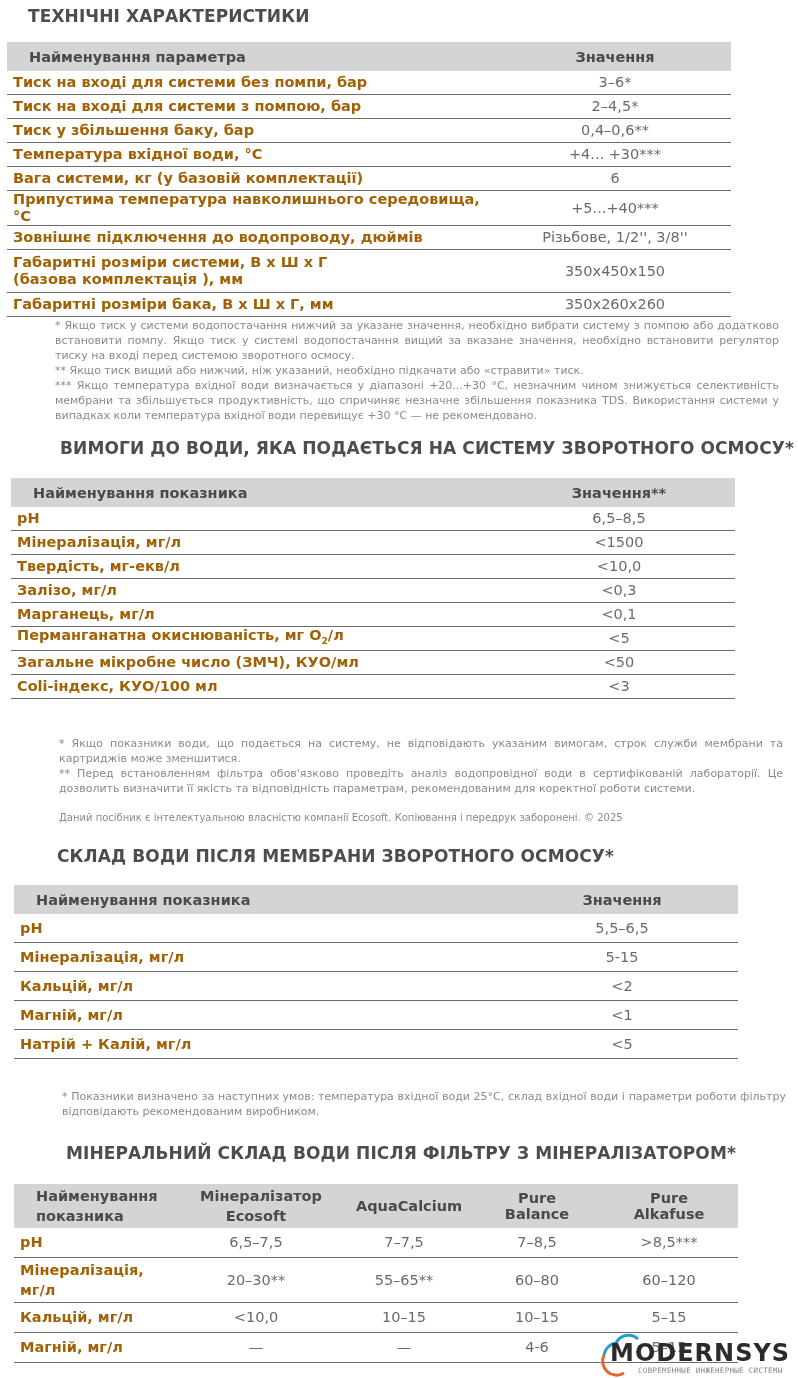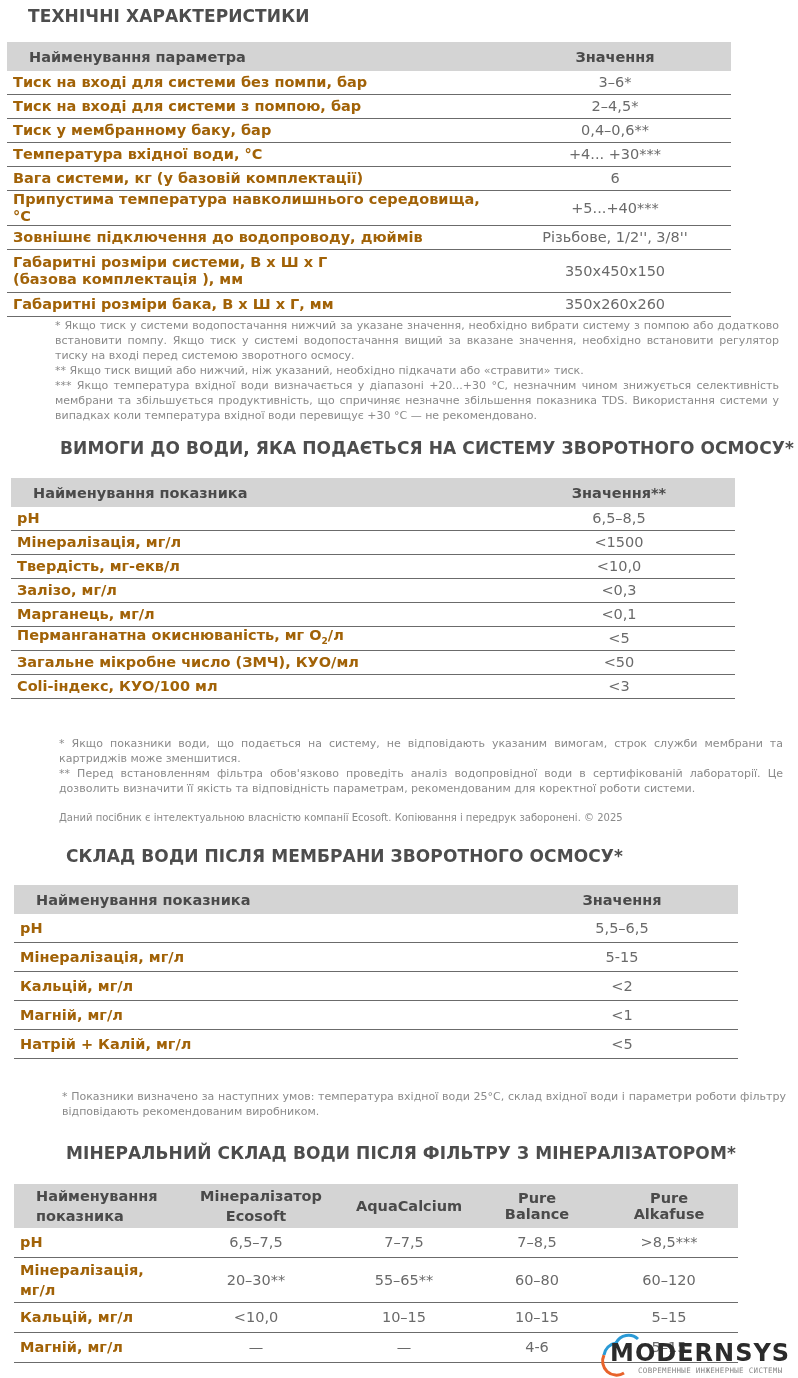--- a/index.html
+++ b/index.html
@@ -53,21 +53,21 @@
   <tbody>
     <tr>
         <td class="name">Тиск на вході для системи без помпи, бар</td>
         <td class="val">3–6*</td>
       </tr>
     <tr>
         <td class="name">Тиск на вході для системи з помпою, бар</td>
         <td class="val">2–4,5*</td>
       </tr>
     <tr>
-        <td class="name">Тиск у мембранному баку, бар</td>
+        <td class="name">Тиск у збільшення баку, бар</td>
         <td class="val">0,4–0,6**</td>
       </tr>
     <tr>
         <td class="name">Температура вхідної води, °С</td>
         <td class="val">+4... +30***</td>
       </tr>
     <tr>
         <td class="name">Вага системи, кг (у базовій комплектації)</td>
         <td class="val">6</td>
       </tr>
@@ -141,21 +141,21 @@
         <td class="val">&lt;3</td>
       </tr>
   </tbody>
 </table>
 <div class="note" style="left:11px; top:736px; width:724px;">
   <p>*  Якщо показники води, що подається на систему, не відповідають указаним вимогам, строк служби мембрани та картриджів може зменшитися.</p>
   <p>** Перед встановленням фільтра обов'язково проведіть аналіз водопровідної води в сертифікованій лабораторії. Це дозволить визначити її якість та відповідність параметрам, рекомендованим для коректної роботи системи.</p>
 </div>
 <div class="note" style="left:11px; top:810px; width:724px; font-size:10px;">Даний посібник є інтелектуальною власністю компанії Ecosoft. Копіювання і передрук заборонені. © 2025</div>
 
-<div class="title" style="left:66px; top:846px;">СКЛАД ВОДИ ПІСЛЯ МЕМБРАНИ ЗВОРОТНОГО ОСМОСУ*</div>
+<div class="title" style="left:57px; top:846px;">СКЛАД ВОДИ ПІСЛЯ МЕМБРАНИ ЗВОРОТНОГО ОСМОСУ*</div>
 <table class="spec" style="left:14px; top:885px; width:724px;">
   <colgroup>
       <col style="width:492px">
       <col style="width:232px">
     </colgroup>
   <thead>
       <tr>
     <th>Найменування показника</th>
     <th class="val">Значення</th>
   </tr>

